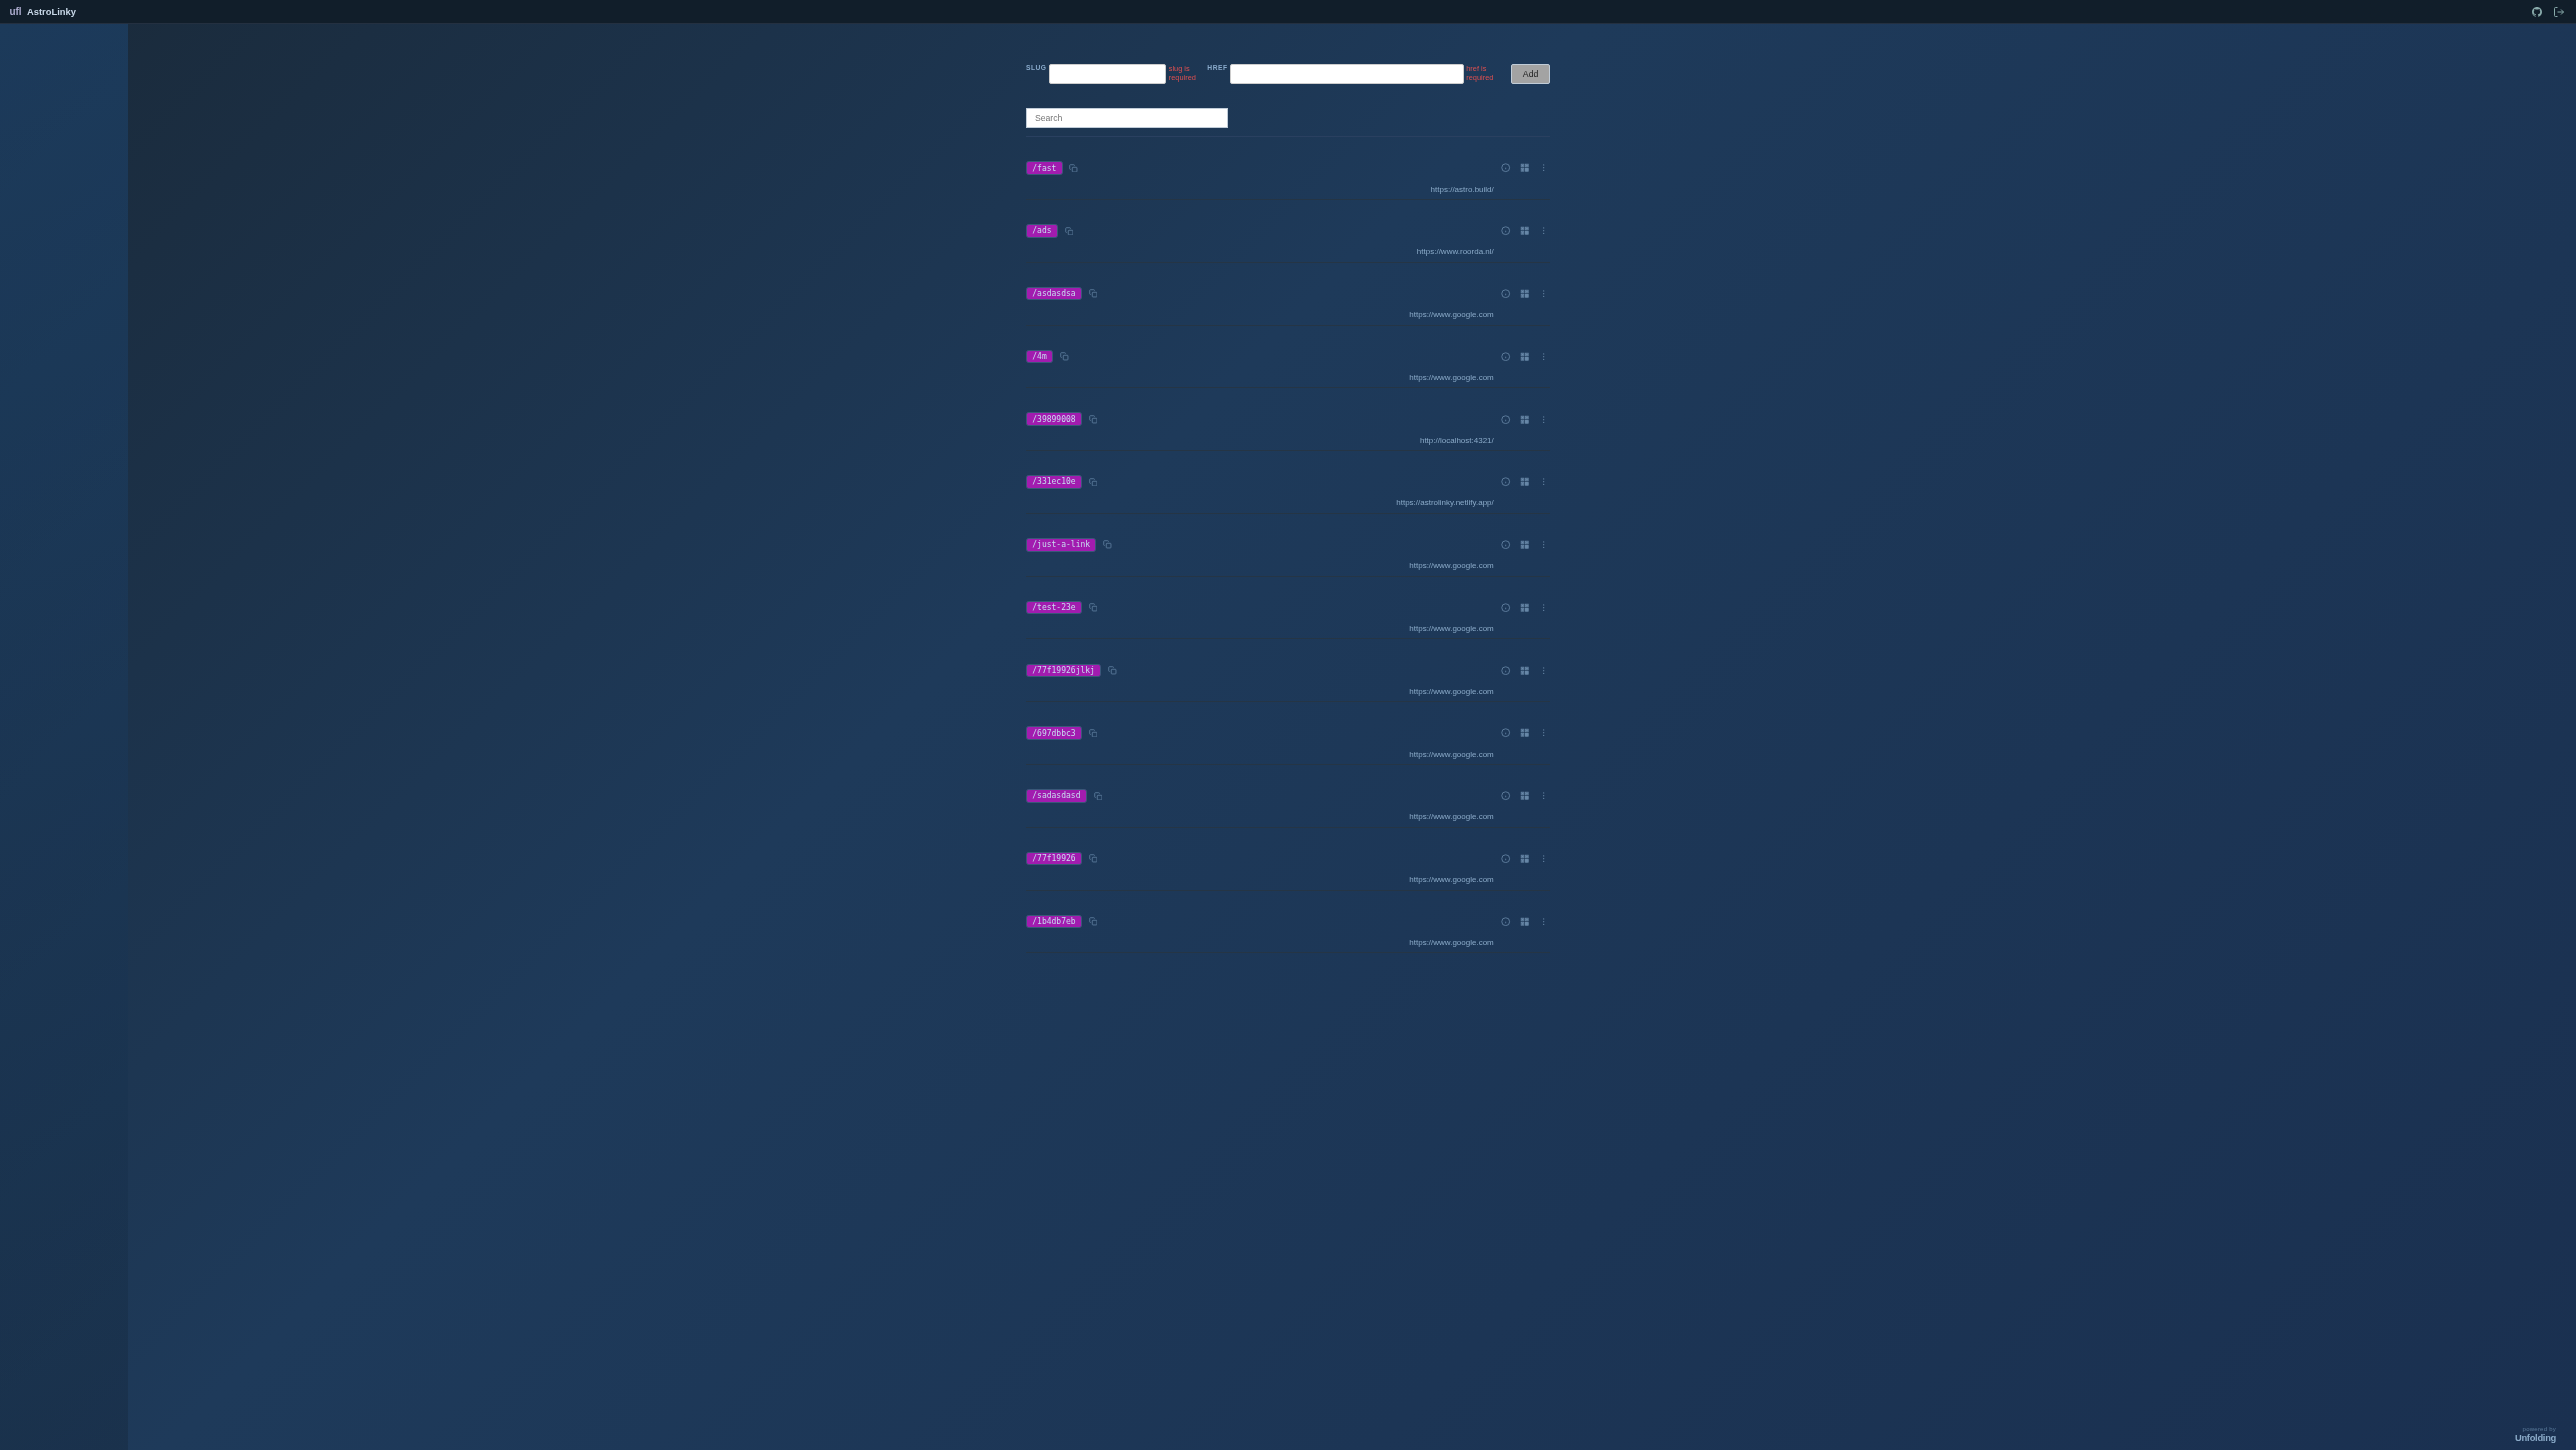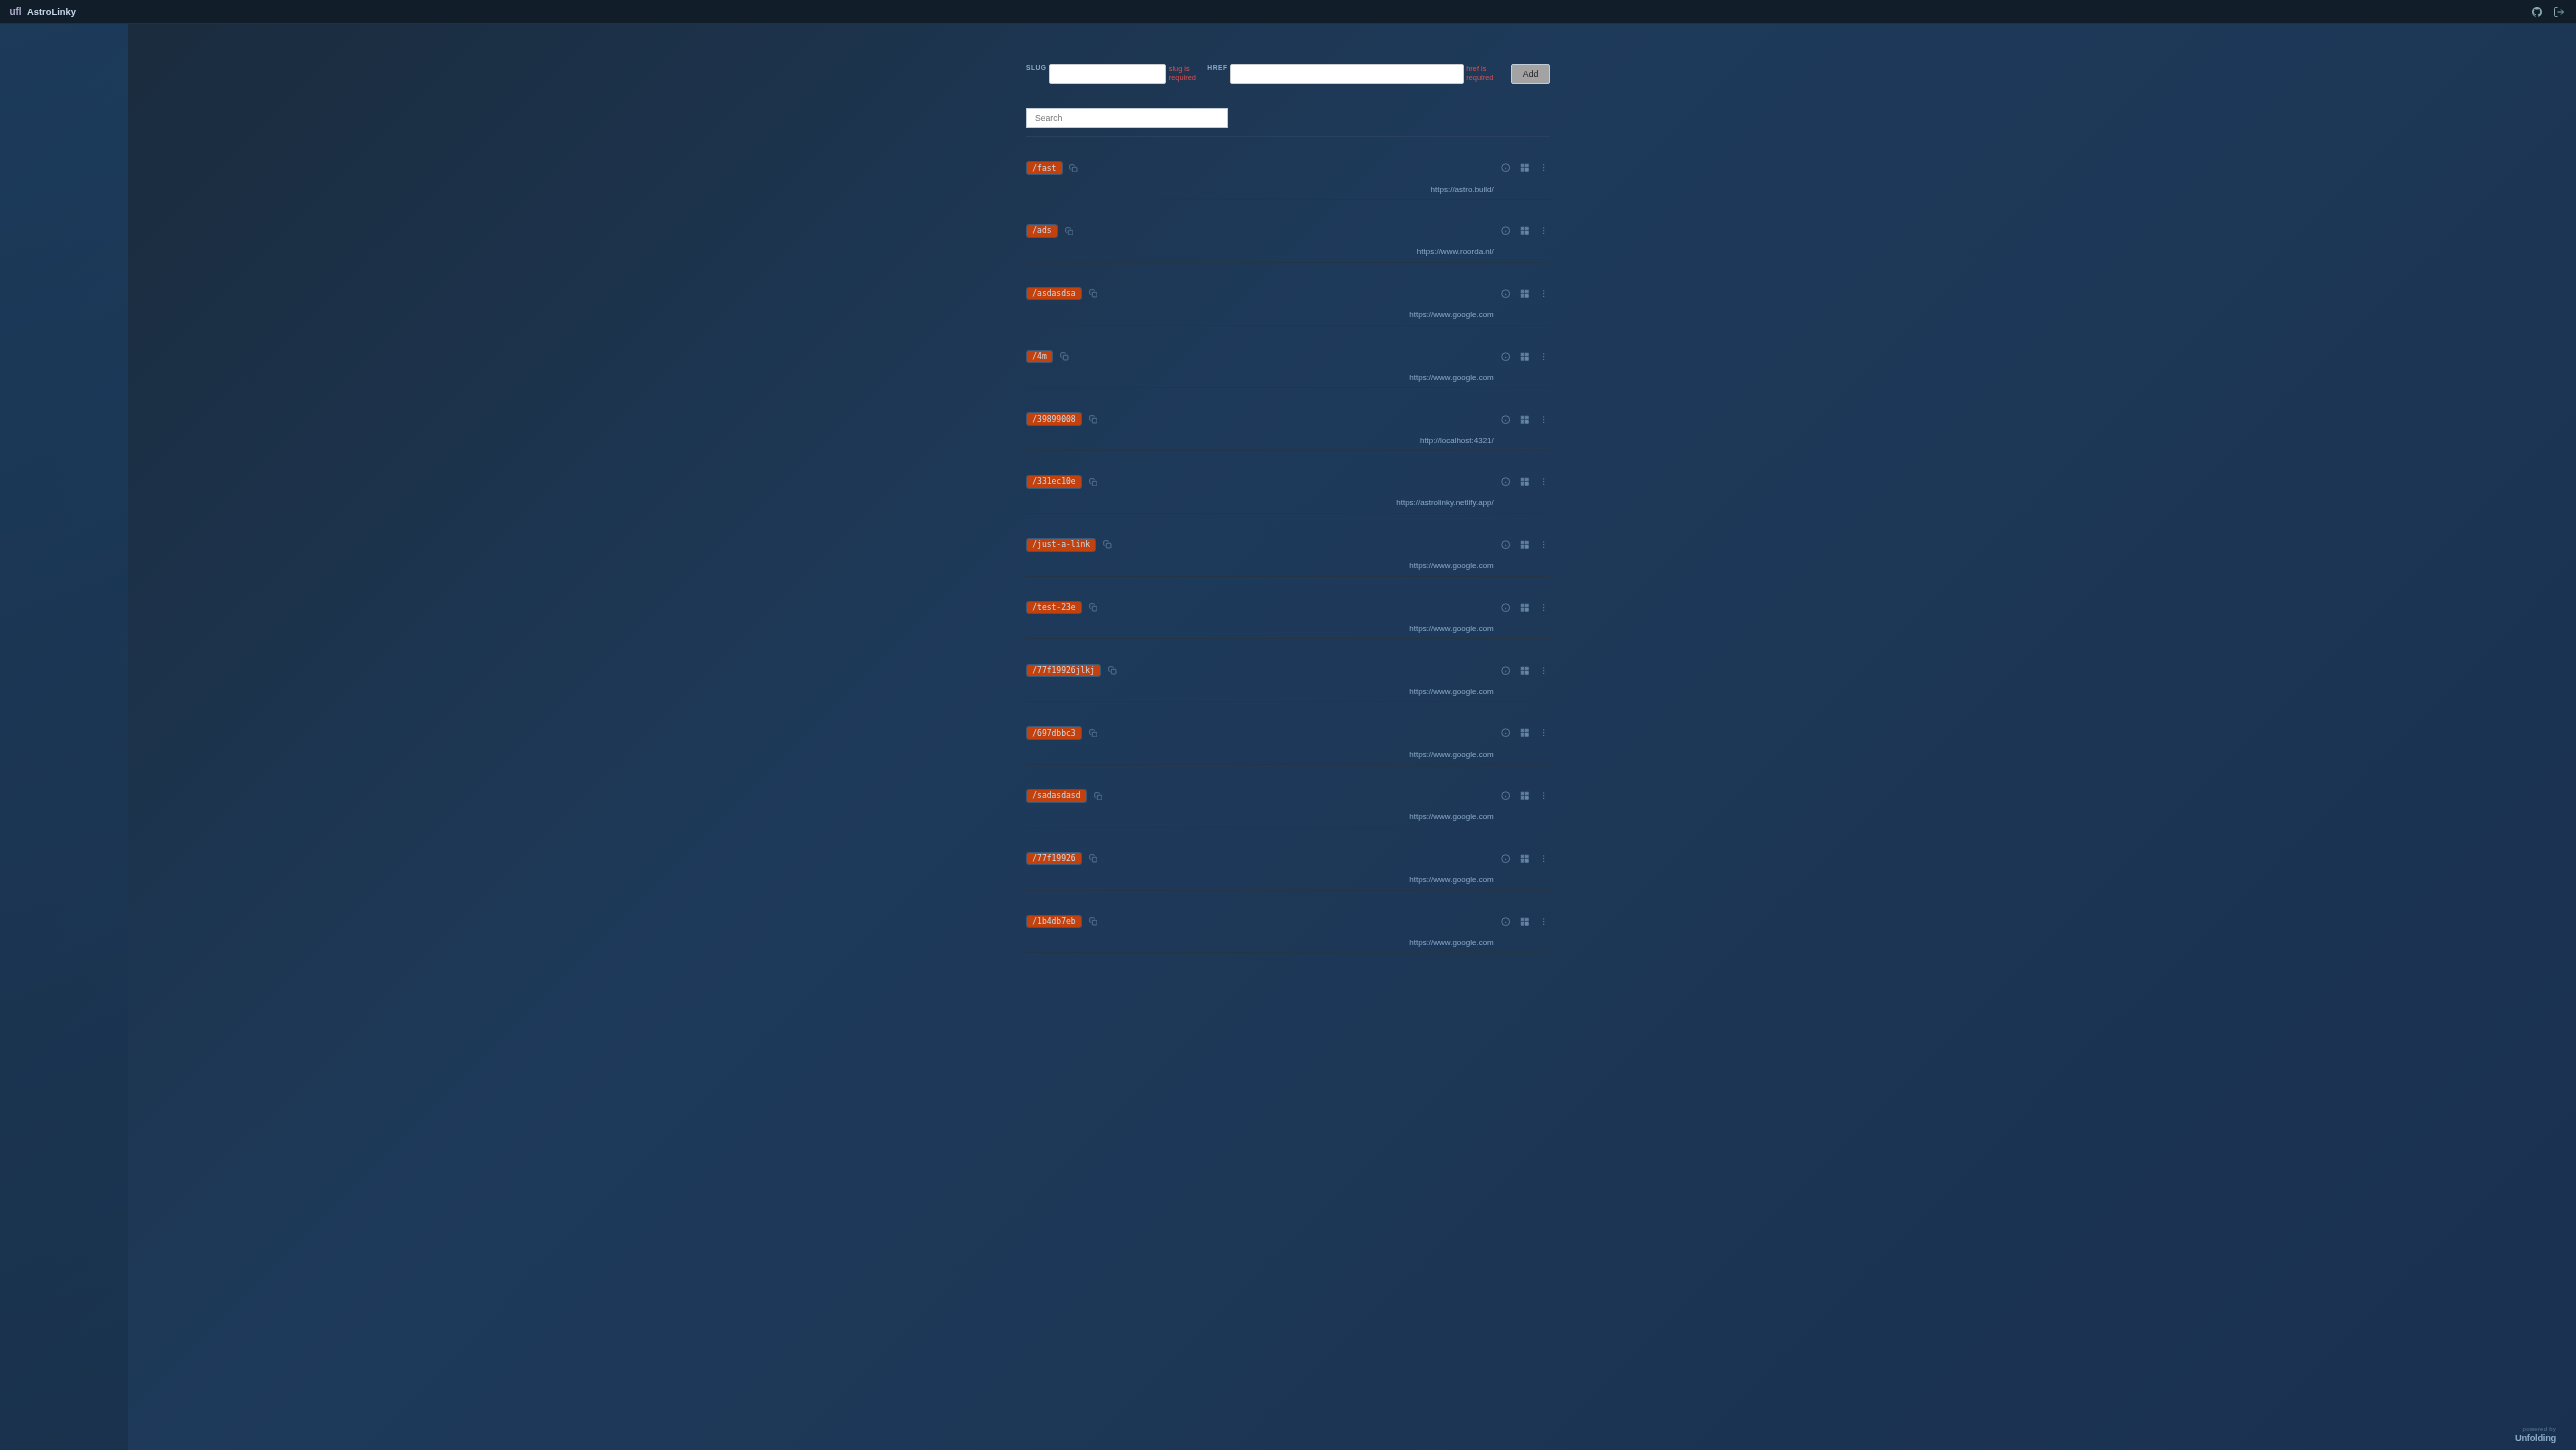--- a/index.html
+++ b/index.html
@@ -135,21 +135,21 @@
       justify-content: space-between;
       padding: 5.4px 0;
       border-bottom: 0.7px solid #253545;
     }
     .link-left {
       display: flex;
       align-items: center;
       gap: 4px;
     }
     .slug-badge {
-      background: #c2410c;
+      background: #a21caf;
       border: 0.7px solid #3a5878;
       border-radius: 2.7px;
       padding: 1.3px 5.4px;
       font-size: 8px;
       color: #c8ddf0;
       font-family: monospace;
     }
     .copy-btn {
       background: none;
       border: none;

